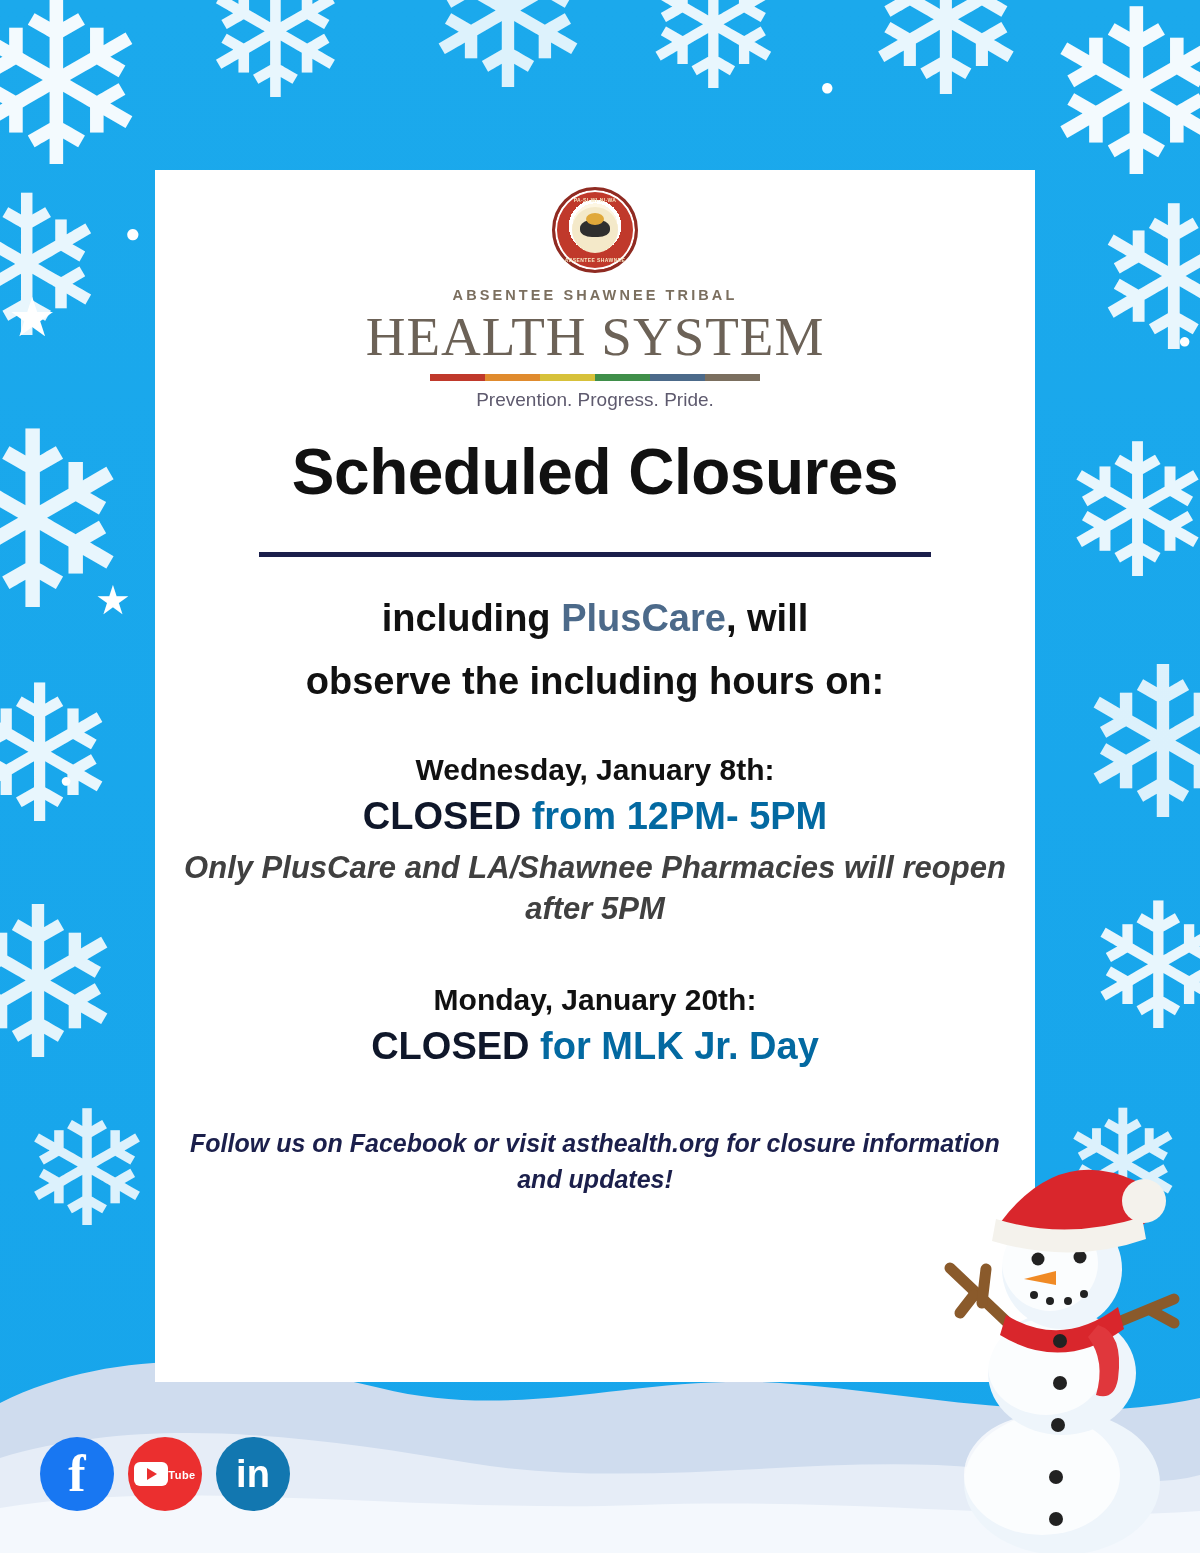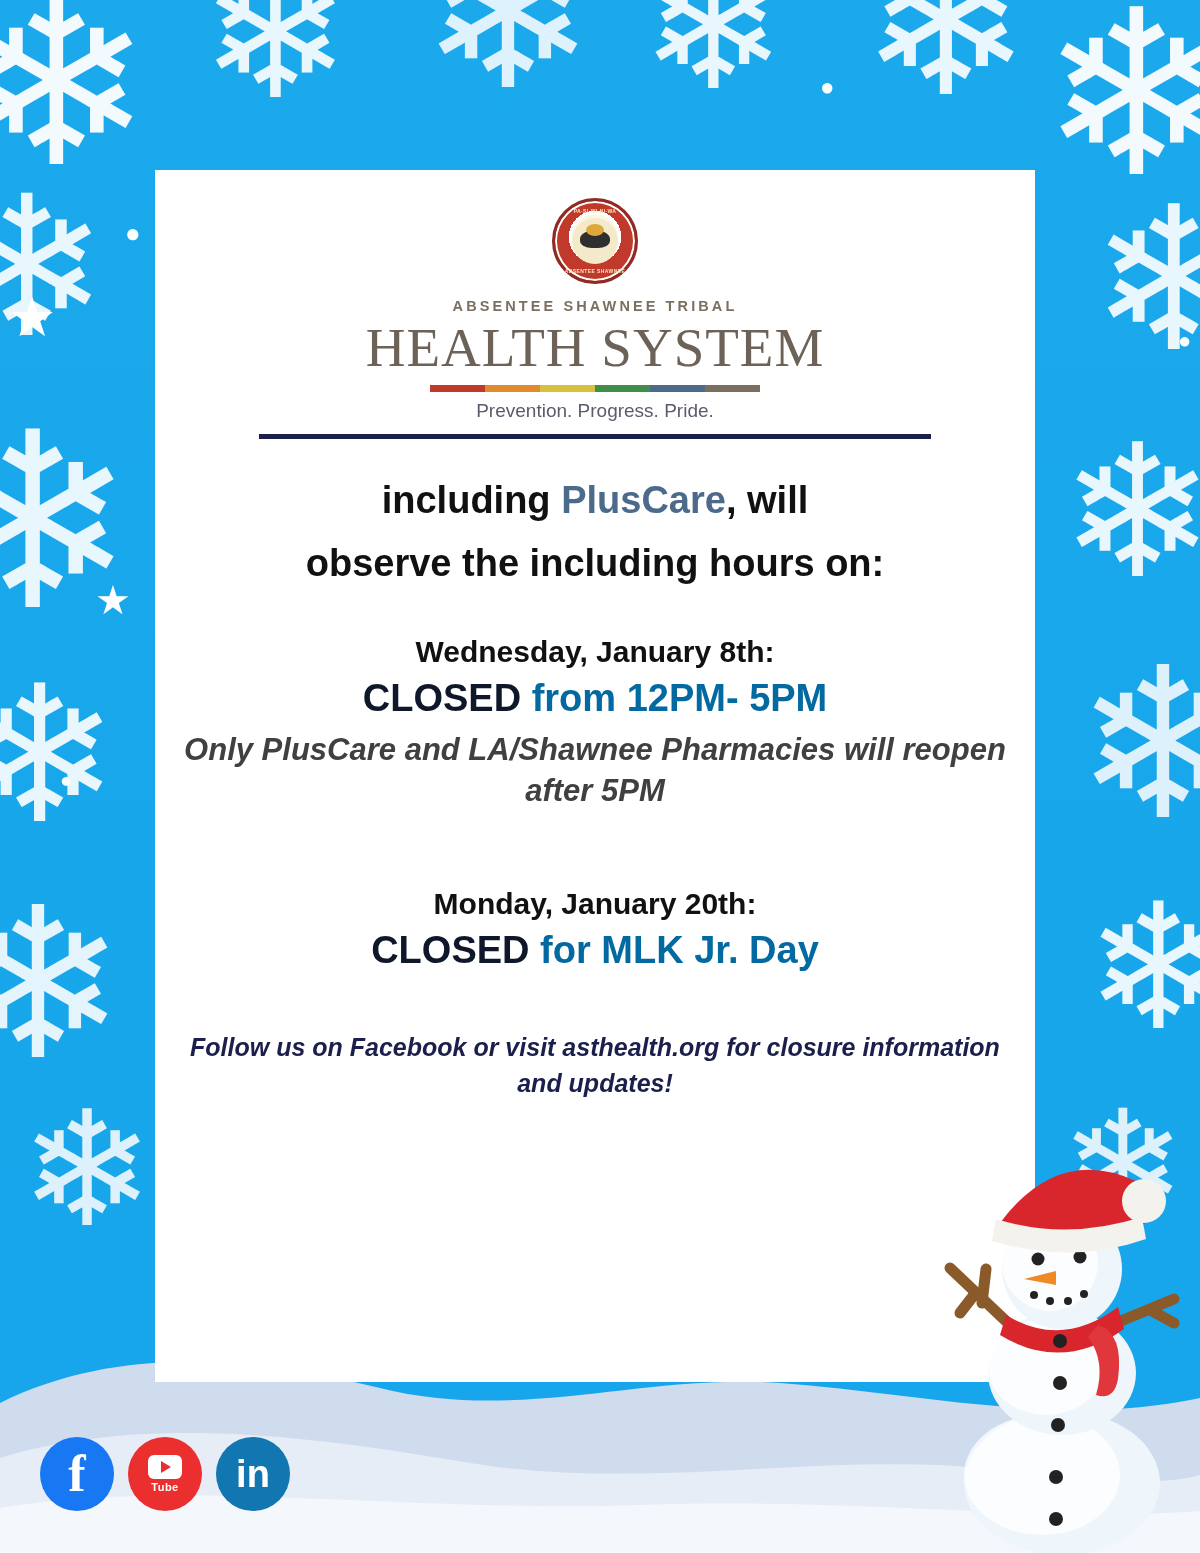--- a/index.html
+++ b/index.html
@@ -47,21 +47,21 @@
     left: 155px;
     top: 170px;
     width: 880px;
     height: 1212px;
     background: #ffffff;
     z-index: 5;
   }
 
   
   .logo-wrap {
-    padding-top: 28px;
+    padding-top: 17px;
     text-align: center;
   }
   .seal {
     width: 86px;
     height: 86px;
     margin: 0 auto;
     border-radius: 50%;
     background:
       radial-gradient(circle at 50% 45%, #fdf6e3 0 38%, #ffffff 38% 44%, #c0392b 44% 100%);
     border: 3px solid #8f2b22;
@@ -181,21 +181,21 @@
   .status .closed { color: #0f172a; }
   .status .normal { font-weight: bold; color: #0369a1; }
   .event .note {
     margin-top: 4px;
     font-size: 31px;
     font-weight: bold;
     font-style: italic;
     color: #404040;
     line-height: 1.32;
   }
-  .event.second { margin-top: 72px; }
+  .event.second { margin-top: 50px; }
 
   .footer-note {
     margin-top: 52px;
     text-align: center;
     font-size: 25px;
     font-style: italic;
     font-weight: bold;
     color: #1b1f4b;
     line-height: 1.42;
     padding: 0 34px;
@@ -215,21 +215,21 @@
     height: 74px;
     border-radius: 50%;
     display: flex;
     align-items: center;
     justify-content: center;
     color: #fff;
     font-weight: bold;
   }
   .badge.fb { background: #1877f2; }
   .badge.fb span { font-family: "Liberation Serif", serif; font-size: 52px; line-height: 1; }
-  .badge.yt { background: #eb2f2f; flex-direction: column; }
+  .badge.yt { background: #eb2f2f; flex-direction: row; }
   .badge.yt .yt-play {
     width: 34px; height: 24px; background: #fff; border-radius: 6px;
     position: relative;
   }
   .badge.yt .yt-play:after {
     content: ""; position: absolute; left: 13px; top: 6px;
     border-left: 10px solid #eb2f2f;
     border-top: 6px solid transparent;
     border-bottom: 6px solid transparent;
   }
@@ -297,20 +297,21 @@
         <i style="background:#c0392b"></i>
         <i style="background:#e08b2e"></i>
         <i style="background:#d7c13a"></i>
         <i style="background:#3f8f4a"></i>
         <i style="background:#4c6a8a"></i>
         <i style="background:#7b6f5f"></i>
       </div>
       <div class="logo-tag">Prevention. Progress. Pride.</div>
     </div>
 
+    <h1 class="headline">Scheduled Closures</h1>
     <div class="rule"></div>
 
     <div class="body-block">
 
       <div class="intro">
         <div>
           <span>including </span><span class="accent">PlusCare</span><span>, will</span>
         </div>
         <div>observe the including hours on:</div>
       </div>

